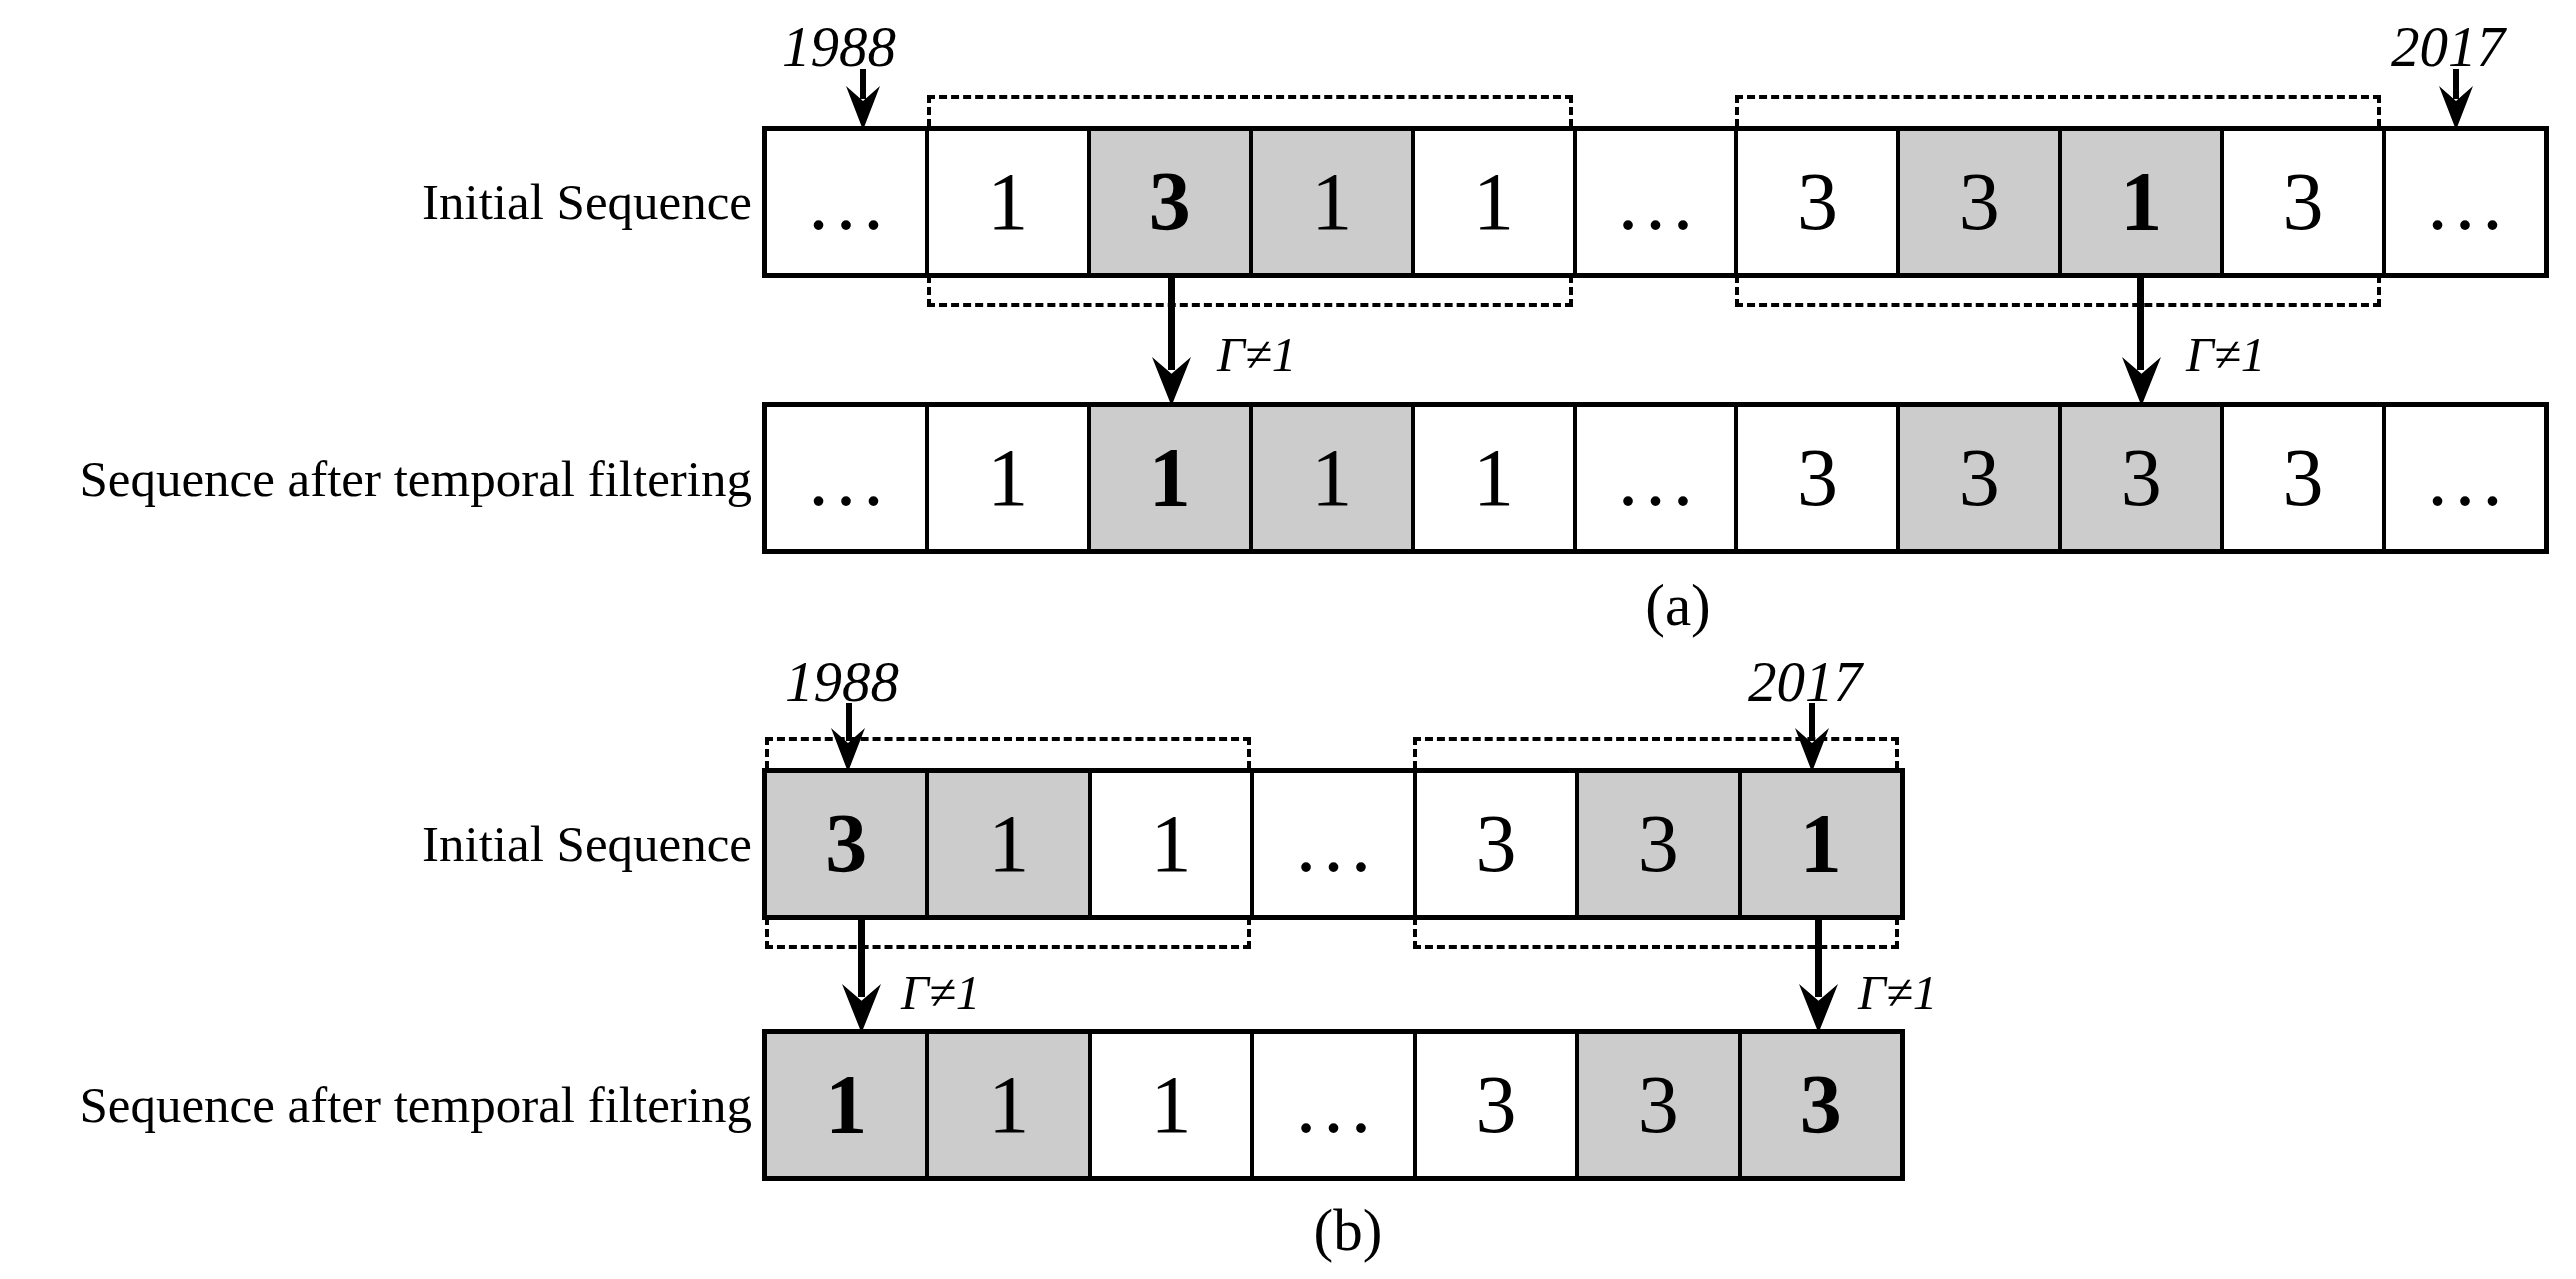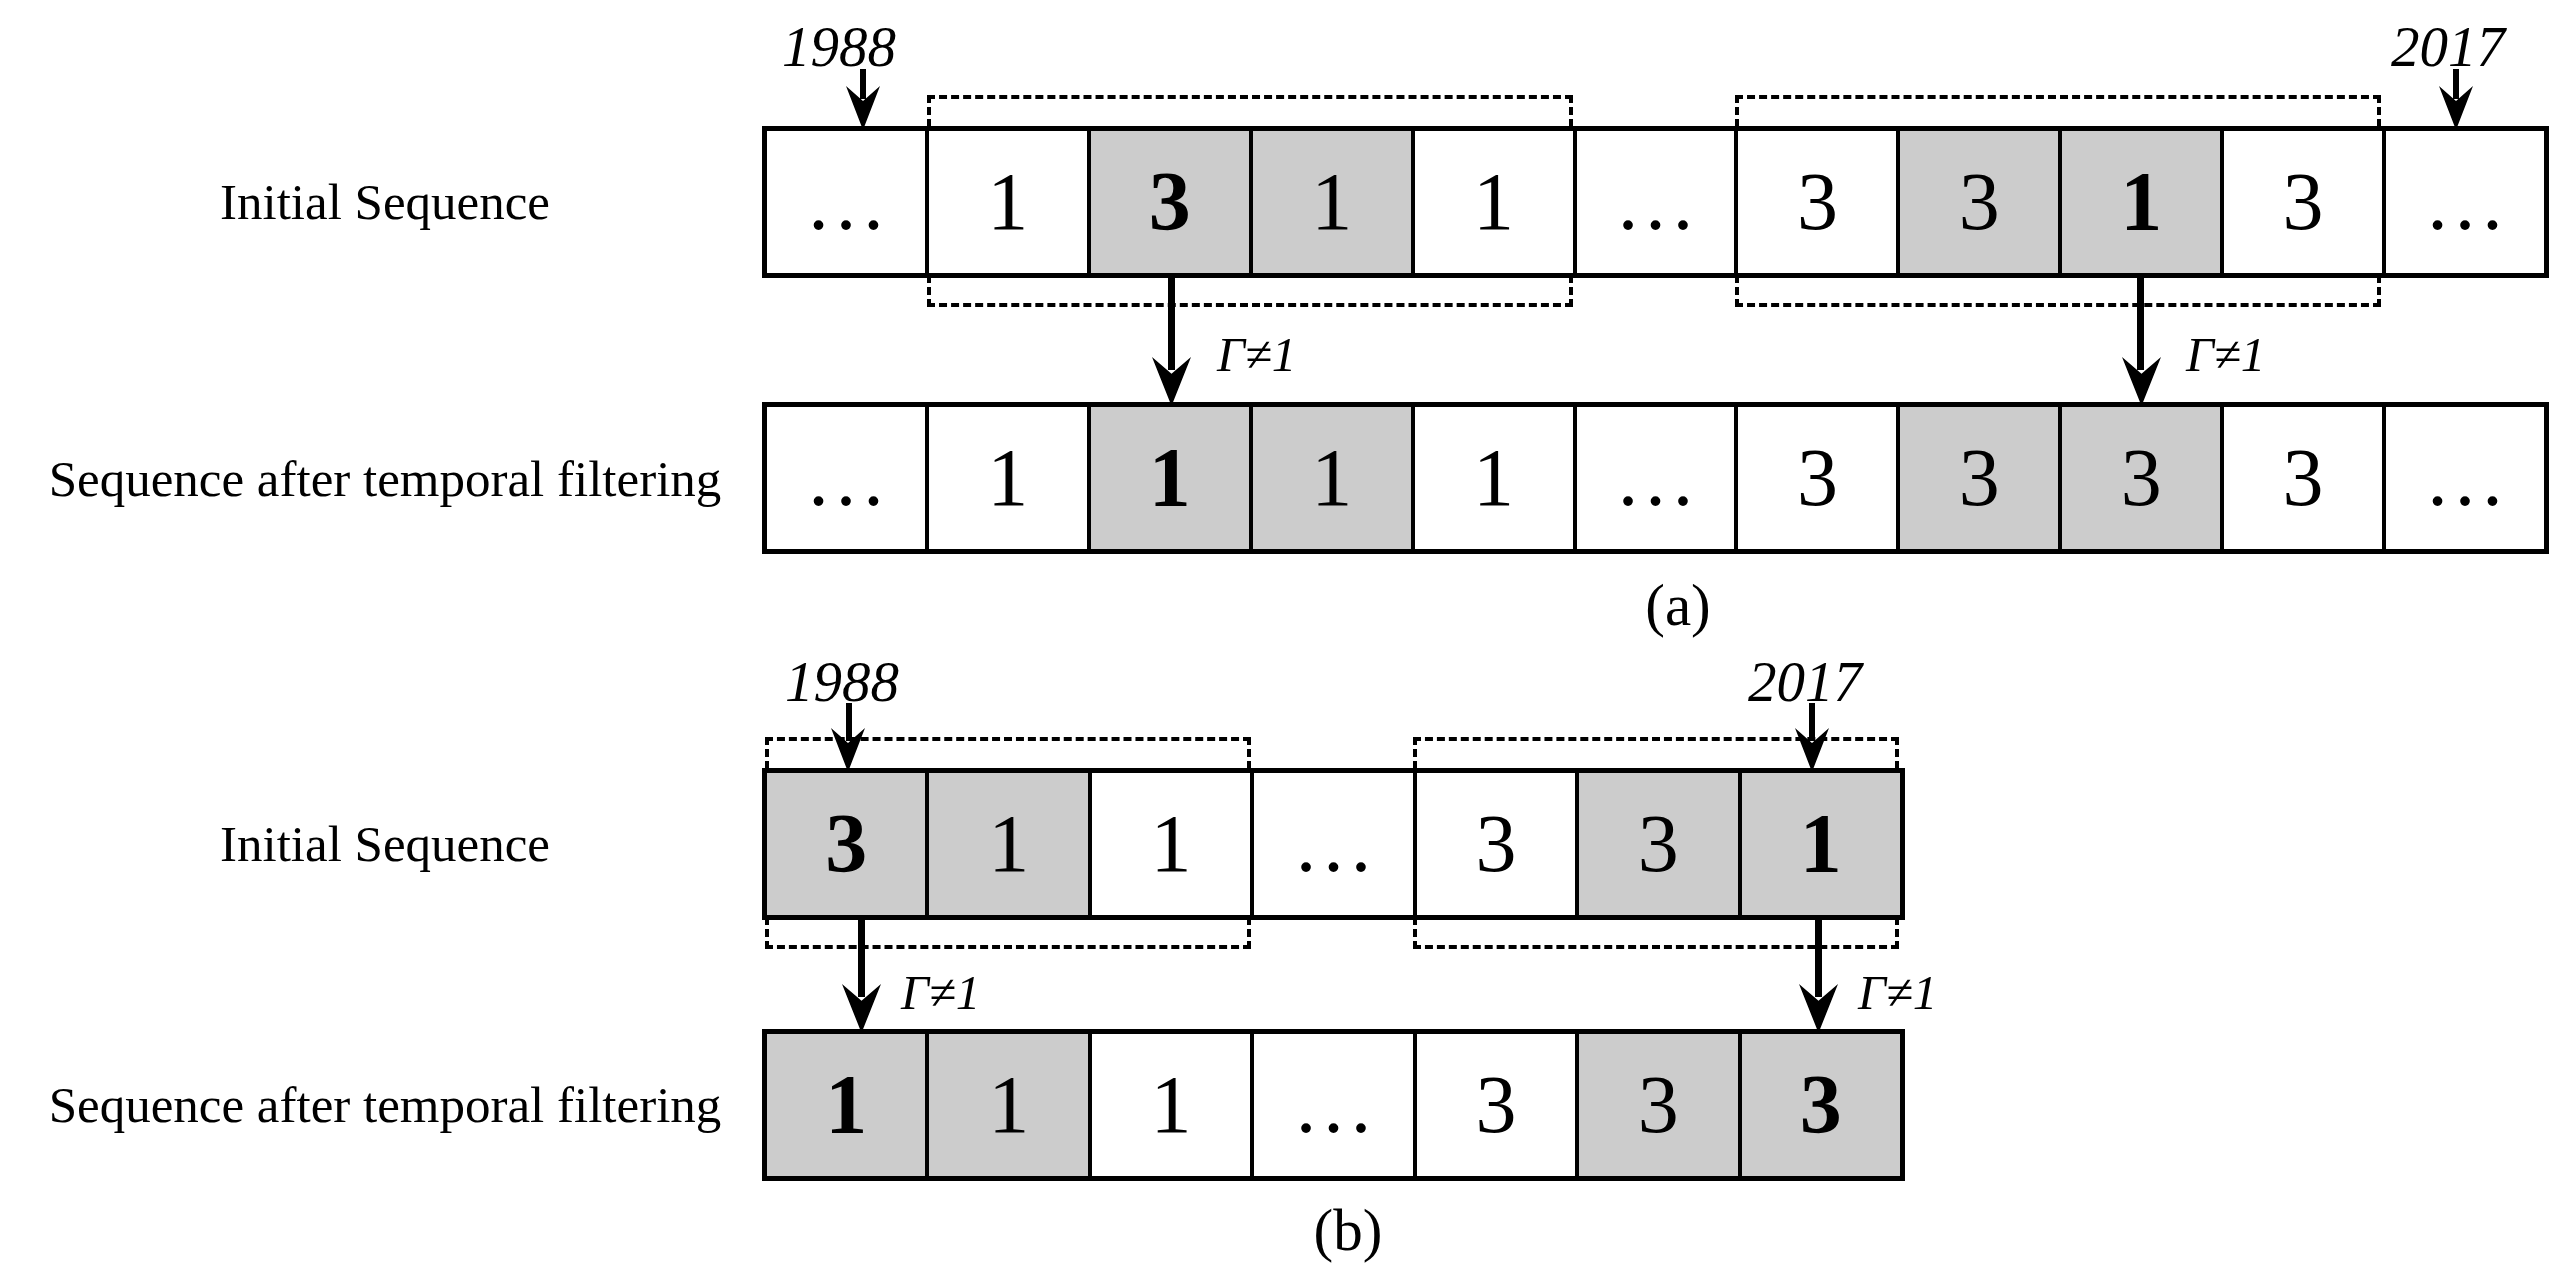--- a/index.html
+++ b/index.html
@@ -32,21 +32,21 @@
     white-space:nowrap;z-index:3;font-style:italic;
   }
   .gamma{
     position:absolute;font-size:49px;line-height:1;font-style:italic;
     white-space:nowrap;z-index:3;
   }
   .caption{
     position:absolute;font-size:59px;line-height:1;transform:translateX(-50%);z-index:2;
   }
   .side-label{
-    position:absolute;width:734px;text-align:center;font-size:51px;line-height:1;
+    position:absolute;width:734px;text-align:right;font-size:51px;line-height:1;
     white-space:nowrap;z-index:2;
   }
 </style>
 </head>
 <body>
 
 <div id="stage" style="--hl: #cccccc;">
     <div class="panel">
       <div class="window" style="left: 927px; top: 95px; width: 646px; height: 212px;"></div>
       <div class="window" style="left: 1735px; top: 95px; width: 646px; height: 212px;"></div>

